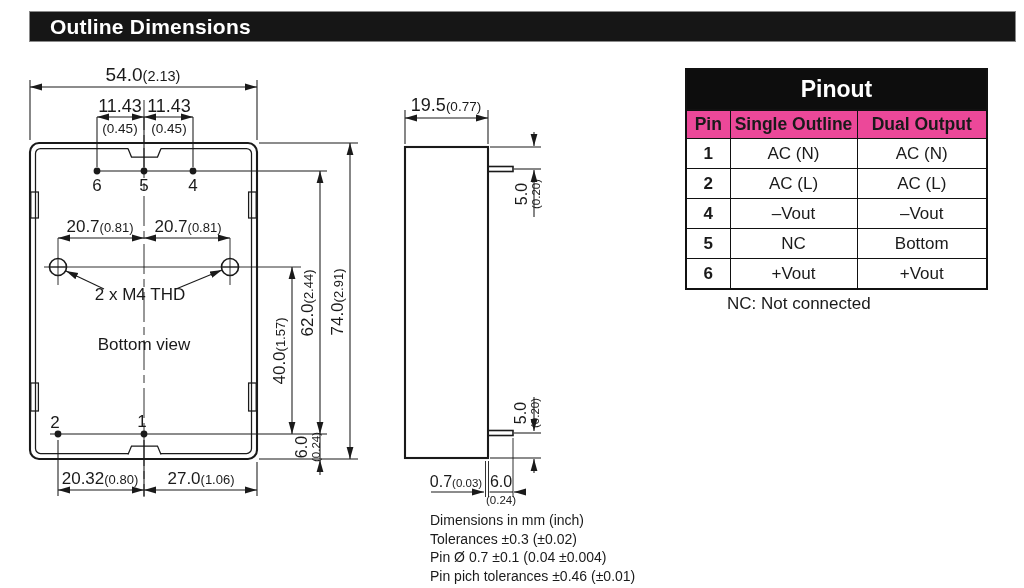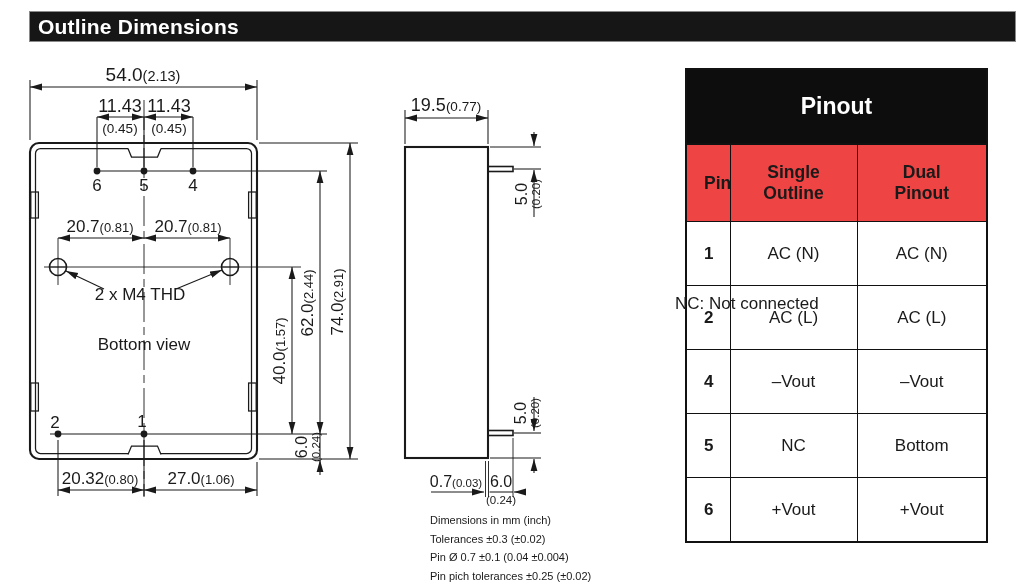--- a/index.html
+++ b/index.html
@@ -1,21 +1,21 @@
 <!DOCTYPE html>
 <html><head>
 <meta charset="utf-8">
 <style>
   html,body{margin:0;padding:0;background:#fff;}
   .page{position:relative;width:1024px;height:588px;background:#fff;overflow:hidden;
         font-family:"Liberation Sans",sans-serif;color:#1a1a1a;}
   
   .header-bar{position:absolute;left:29px;top:11px;width:987px;height:31px;
       background:#161616;border:1px solid #8a8a8a;box-sizing:border-box;}
-  .header-bar span{display:block;line-height:29px;padding-left:8px;color:#fff;
+  .header-bar span{display:block;line-height:29px;padding-left:20px;color:#fff;
       font-weight:bold;font-size:21px;letter-spacing:.2px;}
   
   svg.drawing{position:absolute;left:0;top:0;}
   svg .ln{stroke:#1a1a1a;fill:none;}
   svg .w2{stroke-width:2.1;}
   svg .w16{stroke-width:1.6;}
   svg .w12{stroke-width:1.25;}
   svg .w1{stroke-width:1.05;}
   svg text{fill:#1a1a1a;}
   .dmm{font-size:17px;}
@@ -24,30 +24,30 @@
   .din-lg{font-size:14.5px;}
   .dmm-md{font-size:18px;}
   .din-md{font-size:13.5px;}
   .dmm-sm{font-size:16px;}
   .din-sm{font-size:11.5px;}
   .lbl{font-size:17px;}
   .pinnum{font-size:17px;}
   
   table.pinout{position:absolute;left:685px;top:68px;width:301px;border-collapse:collapse;
       border:2.5px solid #111;table-layout:fixed;}
-  table.pinout th,table.pinout td{border:1.6px solid #111;text-align:center;padding:17px;}
+  table.pinout th,table.pinout td{border:1.6px solid #111;text-align:center;padding:0;}
   table.pinout .title-cell{background:#0d0d0d;color:#fff;font-size:23px;font-weight:bold;
       height:39px;border-bottom:2px solid #111;}
-  table.pinout .hdr th{font-size:17.5px;height:27px;font-weight:bold;background:#ef4444;}
+  table.pinout .hdr th{font-size:17.5px;height:27px;font-weight:bold;background:#ec4899;}
   table.pinout td{font-size:17px;height:29px;background:#fff;}
   table.pinout td.pin{font-weight:bold;}
   .col-pin{width:44px;} .col-single{width:127px;} .col-dual{width:130px;}
-  .nc-note{position:absolute;left:675px;top:294px;font-size:17px;}
-  
-  .notes{position:absolute;left:430px;top:511px;font-size:11px;line-height:18.6px;}
+  .nc-note{position:absolute;left:727px;top:294px;font-size:17px;}
+  
+  .notes{position:absolute;left:430px;top:511px;font-size:14px;line-height:18.6px;}
 </style>
 </head>
 <body>
 
 <div class="page">
 
   <div class="header-bar">
     <span>Outline Dimensions</span>
   </div>
 
@@ -221,21 +221,21 @@
         <col class="col-single">
         <col class="col-dual">
       </colgroup>
     <tbody>
         <tr>
       <th colspan="3" class="title-cell">Pinout</th>
     </tr>
     <tr class="hdr">
       <th>Pin</th>
       <th>Single Outline</th>
-      <th>Dual Pinout</th>
+      <th>Dual Output</th>
     </tr>
     <tr>
       <td class="pin">1</td>
       <td>AC (N)</td>
       <td>AC (N)</td>
     </tr>
     <tr>
       <td class="pin">2</td>
       <td>AC (L)</td>
       <td>AC (L)</td>
@@ -257,16 +257,16 @@
     </tr>
   </tbody>
     </table>
 
   <div class="nc-note">NC: Not connected</div>
 
   <div class="notes">
     <div>Dimensions in mm (inch)</div>
     <div>Tolerances ±0.3 (±0.02)</div>
     <div>Pin Ø 0.7 ±0.1 (0.04 ±0.004)</div>
-    <div>Pin pich tolerances ±0.25 (±0.02)</div>
+    <div>Pin pich tolerances ±0.46 (±0.01)</div>
   </div>
 
 </div>
 
 </body></html>

